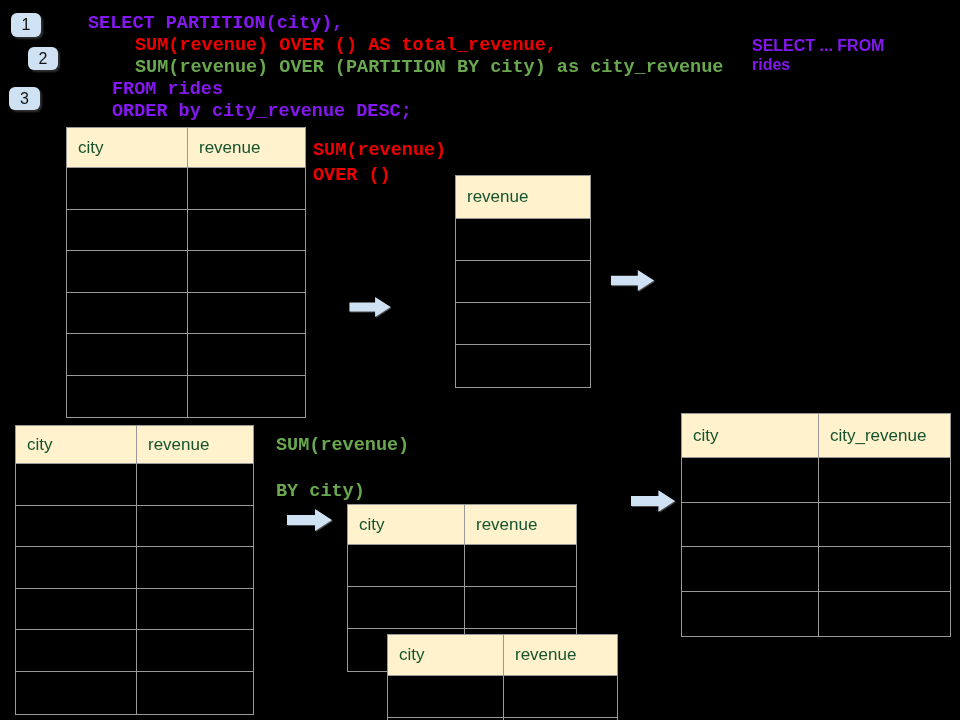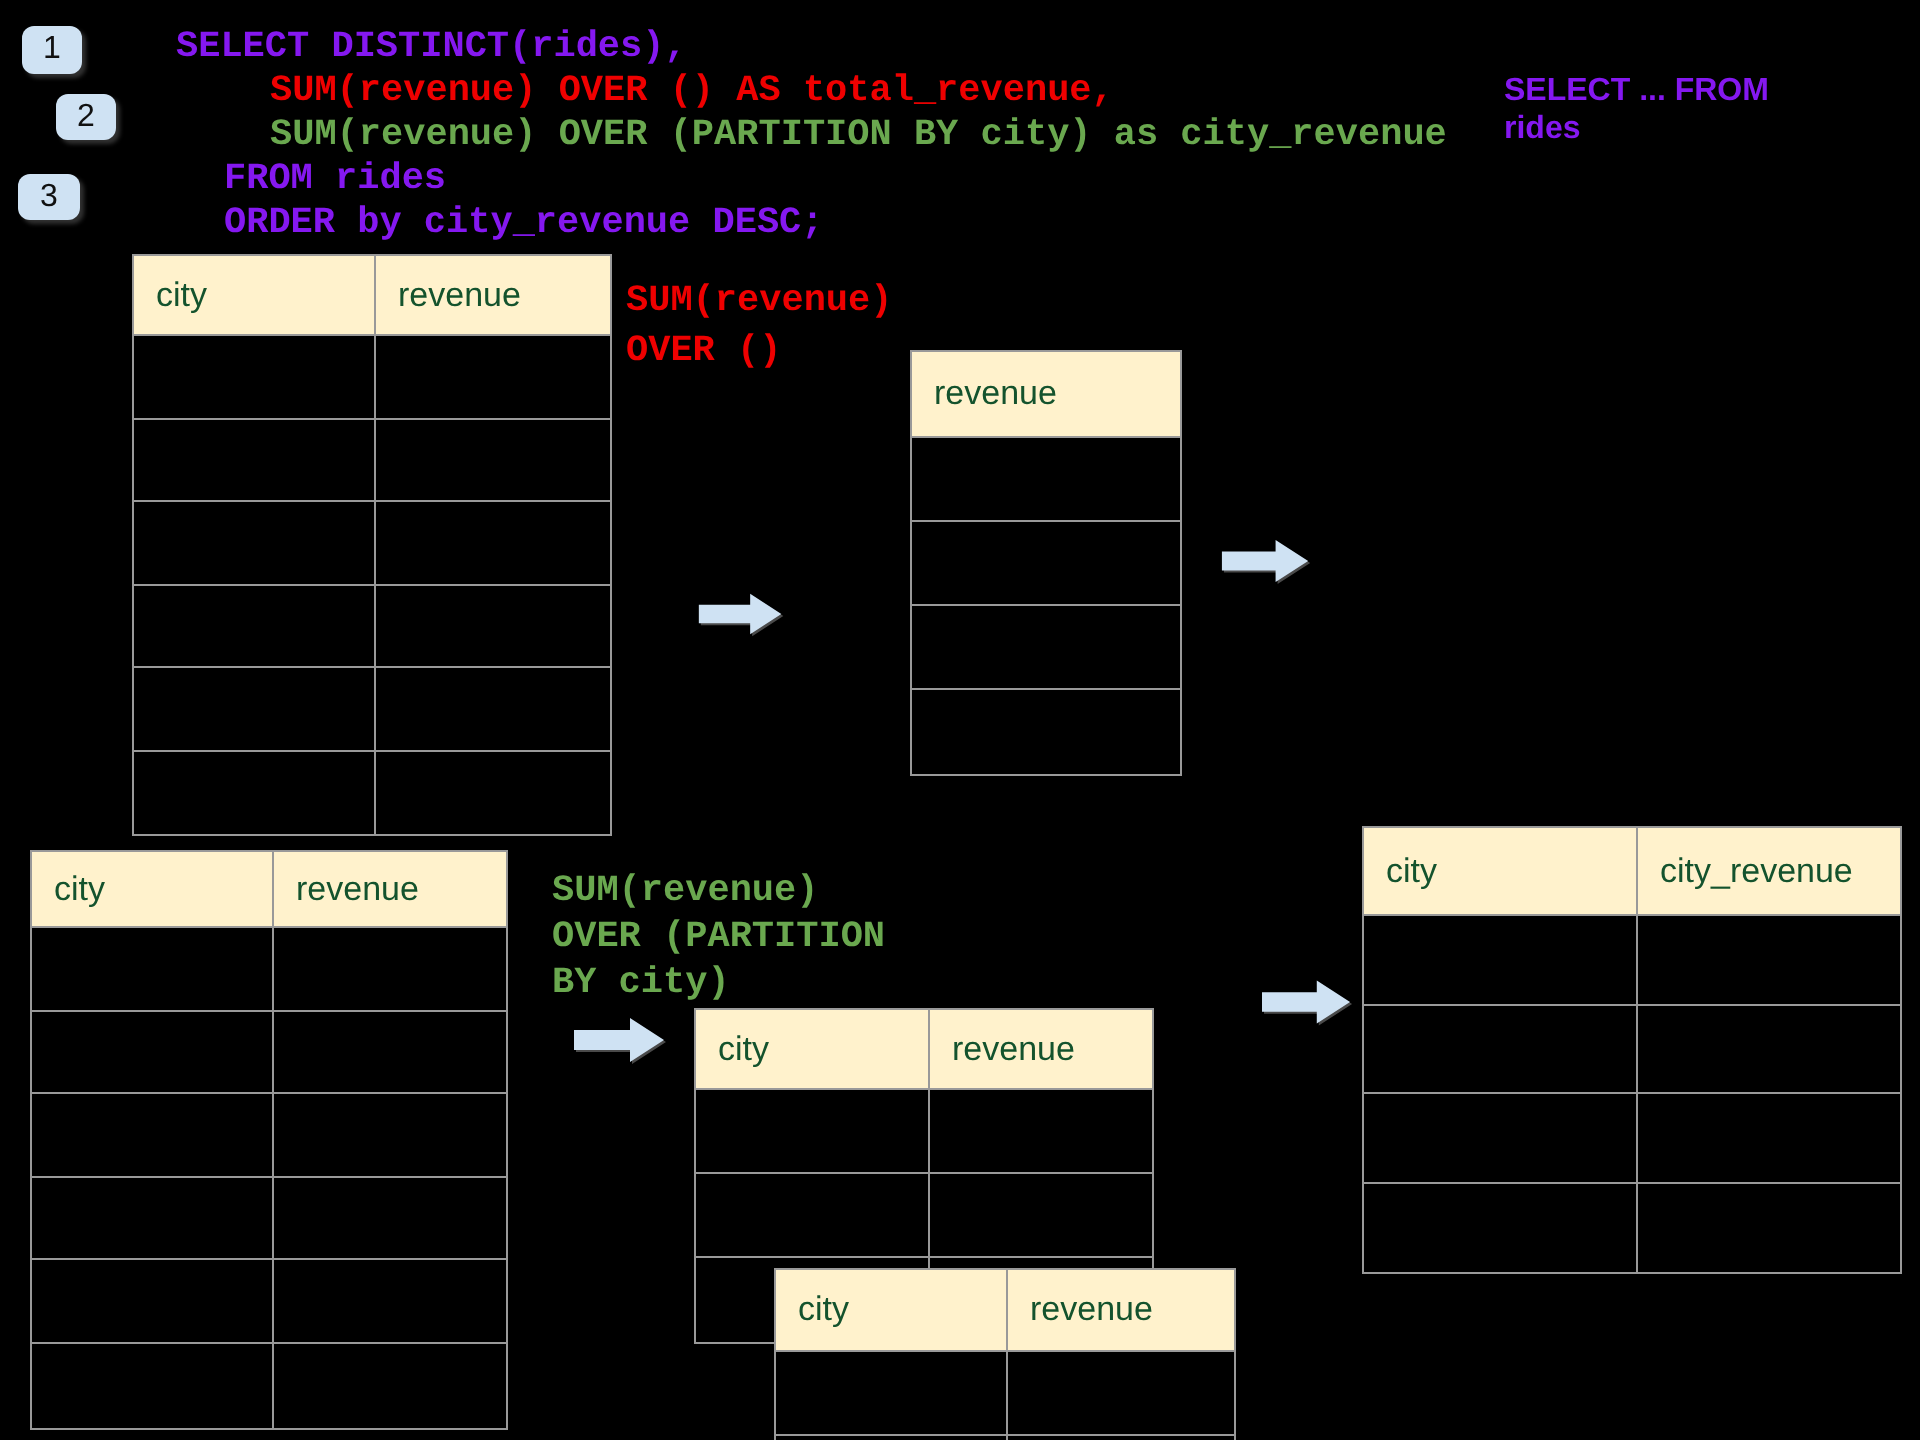--- a/index.html
+++ b/index.html
@@ -118,31 +118,31 @@
   .arrow3{left:287px;top:508px;}
   .arrow4{left:631px;top:489px;}
 </style>
 </head>
 <body>
 
 <div class="badge badge1">1</div>
 <div class="badge badge2">2</div>
 <div class="badge badge3">3</div>
 
-<div class="code purple sql-l1">SELECT DISTINCT(rides),</div>
+<div class="code purple sql-l1">SELECT PARTITION(city),</div>
 <div class="code red sql-l2">SUM(revenue) OVER () AS total_revenue,</div>
 <div class="code green sql-l3">SUM(revenue) OVER (PARTITION BY city) as city_revenue</div>
 <div class="code purple sql-l4">FROM rides</div>
 <div class="code purple sql-l5">ORDER by city_revenue DESC;</div>
 
 <div class="sidenote"><span>SELECT ... FROM</span><br><span>rides</span></div>
 
 <div class="note note-total"><span>SUM(revenue)</span><br><span>OVER ()</span></div>
 
-<div class="note note-partition"><span>SUM(revenue)</span><br><span>OVER (PARTITION</span><br><span>BY city)</span></div>
+<div class="note note-partition"><span>SUM(revenue)</span><br><br><span>BY city)</span></div>
 
 <div class="tbl t1">
   <div class="hrow">
     <div class="hcell">city</div>
     <div class="hcell">revenue</div>
   </div>
   <div class="tbody">
       <div class="trow">
         <div class="tcell"></div>
         <div class="tcell"></div>

